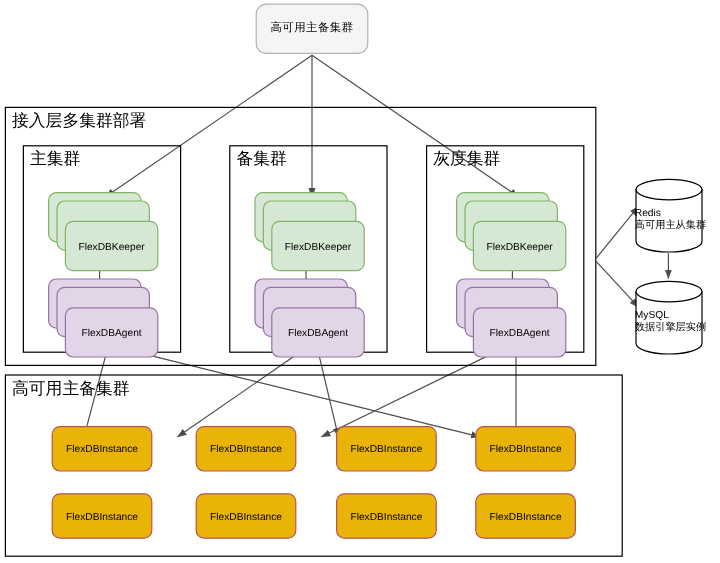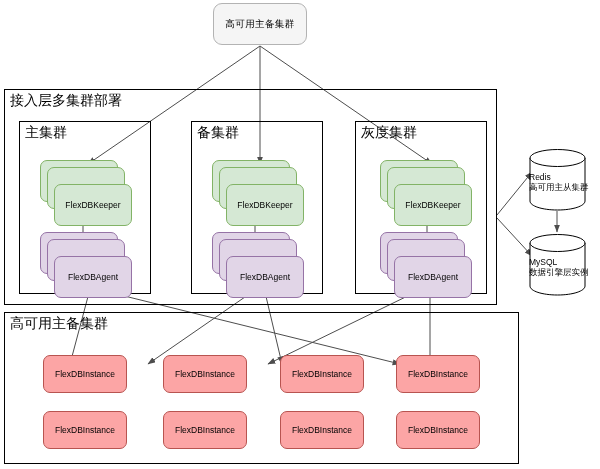--- a/index.html
+++ b/index.html
@@ -37,21 +37,21 @@
   .stack .layer.l1{left:0;top:0;}
   .stack .layer.l2{left:7px;top:7px;}
   .stack .layer.l3{left:14px;top:24px;display:flex;align-items:center;justify-content:center;}
   .stack .label{font-size:8.5px;color:#000;white-space:nowrap;}
 
   .green .layer{background:#d5e8d4;border:1px solid #82b366;}
   .purple .layer{background:#e1d5e7;border:1px solid #9673a6;}
 
   
   .inst{
-    position:absolute;box-sizing:border-box;background:#fca5a5;border:1px solid #b85450;
+    position:absolute;box-sizing:border-box;background:#eab308;border:1px solid #b85450;
     border-radius:7px;display:flex;align-items:center;justify-content:center;
     font-size:8.5px;white-space:nowrap;
   }
 
   
   .cyl{position:absolute;}
   .cyl .cyl-svg{position:absolute;left:0;top:0;}
   .cyl .cyl-text{
     position:absolute;left:0;right:0;top:50%;transform:translateY(-38%);
     font-size:8.5px;line-height:1.25;white-space:nowrap;

